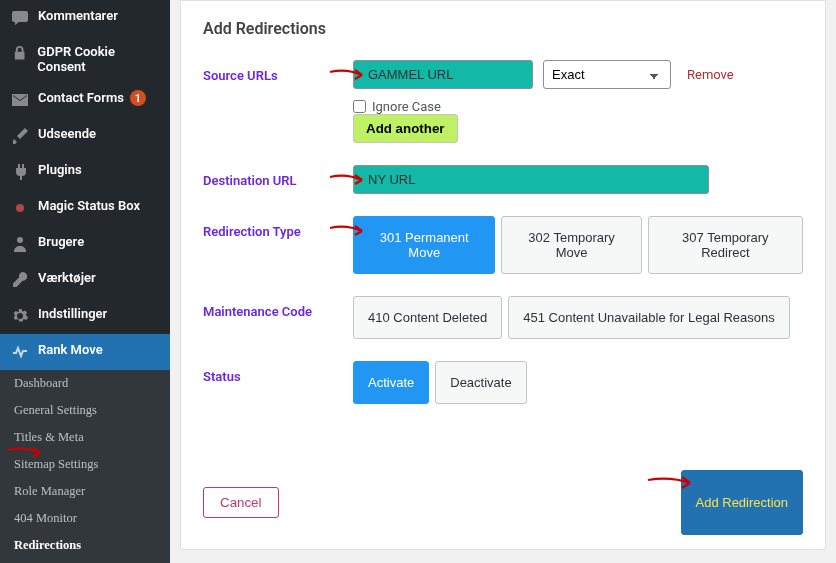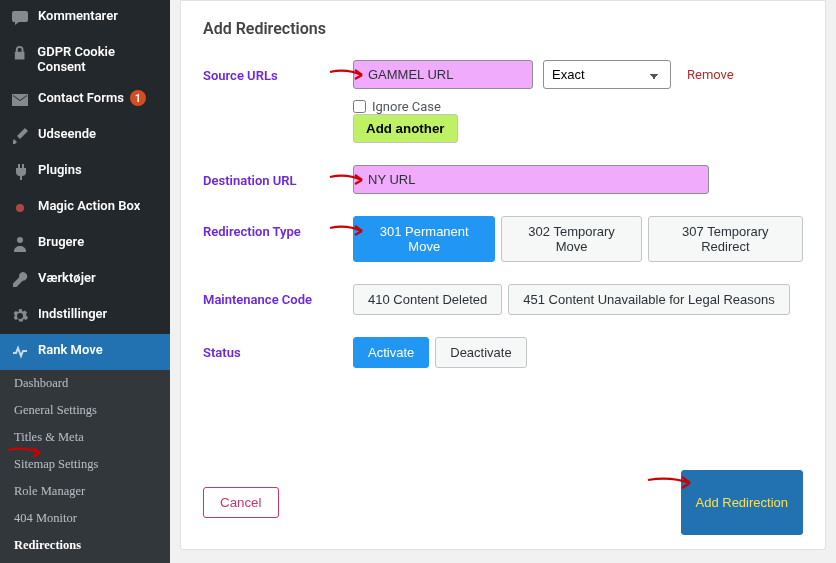--- a/index.html
+++ b/index.html
@@ -18,27 +18,27 @@
   .main { flex: 1; padding: 0 10px 12px 10px; }
   .panel { background: #fff; border: 1px solid #e1e1e1; border-radius: 0 0 3px 3px; padding: 18px 22px 30px 22px; min-height: 460px; position: relative; }
   .panel h2 { font-size: 16px; font-weight: 600; margin-bottom: 22px; }
   .row { display: flex; align-items: flex-start; margin-bottom: 22px; position: relative; }
   .row-label { width: 150px; padding-top: 8px; font-weight: 600; color: #6d28d9; }
   .row-body { flex: 1; }
   .src-top { display: flex; align-items: center; gap: 10px; }
   .src-top input[type=text] { width: 180px; }
   .src-top select { width: 128px; }
   .remove { color: #b32d2e; font-size: 13px; cursor: pointer; margin-left: 6px; }
-  input[type=text] { border: 1px solid #8c8f94; border-radius: 3px; padding: 6px 14px; font-size: 13px; color: #2c3338; background: #f0abfc; }
+  input[type=text] { border: 1px solid #8c8f94; border-radius: 3px; padding: 6px 14px; font-size: 13px; color: #2c3338; background: #14b8a6; }
   select { border: 1px solid #8c8f94; border-radius: 3px; padding: 6px 28px 6px 8px; font-size: 13px; background: #fff; appearance: none; -webkit-appearance: none; background-image: linear-gradient(45deg, transparent 50%, #555 50%), linear-gradient(135deg, #555 50%, transparent 50%); background-position: calc(100% - 16px) 13px, calc(100% - 11px) 13px; background-size: 5px 5px, 5px 5px; background-repeat: no-repeat; }
   .ignore { margin-top: 10px; display: flex; align-items: center; gap: 6px; color: #50575e; }
   .add-another { display: inline-block; background: #bef264; border: 1px solid #c3c4c7; border-radius: 3px; padding: 6px 12px; cursor: pointer; font-weight: bold; }
   .dest-input { width: 356px; }
   .btn-group { display: flex; gap: 6px; }
-  .toggle-btn { border: 1px solid #c3c4c7; background: #f6f7f7; padding: 7px 14px; border-radius: 3px; cursor: pointer; font-size: 13px; color: #2c3338; }
+  .toggle-btn { border: 1px solid #c3c4c7; background: #f6f7f7; padding: 13px 14px; border-radius: 3px; cursor: pointer; font-size: 13px; color: #2c3338; }
   .toggle-btn.blue { background: #2196f3; border-color: #2196f3; color: #fff; }
   .footer { background: #fff; border: 1px solid #e1e1e1; border-top: none; border-radius: 0 0 3px 3px; padding: 14px 22px; display: flex; justify-content: space-between; align-items: center; margin-top: -4px; }
   .cancel-btn { border: 1px solid #c9356e; color: #c9356e; background: #fff; padding: 7px 16px; border-radius: 3px; cursor: pointer; }
   .primary-btn { background: #2271b1; color: #fde047; border: 1px solid #2271b1; padding: 24px 14px; border-radius: 3px; cursor: pointer; font-size: 13px; }
   
   .arrow { position: absolute; width: 40px; height: 18px; pointer-events: none; }
   .arrow svg { width: 100%; height: 100%; }
   .footer-wrap { position: relative; }
 </style>
 </head>
@@ -86,21 +86,21 @@
           </svg>
         </span>
         <span>Plugins</span>
       </div>
     <div class="sb-item bold">
         <span class="sb-icon">
           <svg viewBox="0 0 20 20" fill="#d9534f">
             <circle cx="10" cy="10" r="4"></circle>
           </svg>
         </span>
-        <span>Magic Action Box</span>
+        <span>Magic Status Box</span>
       </div>
     <div class="sb-item bold">
         <span class="sb-icon">
           <svg viewBox="0 0 20 20" fill="#a7aaad">
             <circle cx="10" cy="6" r="3"></circle>
             <path d="M4 17c0-3 3-5 6-5s6 2 6 5v1H4v-1z"></path>
           </svg>
         </span>
         <span>Brugere</span>
       </div>

